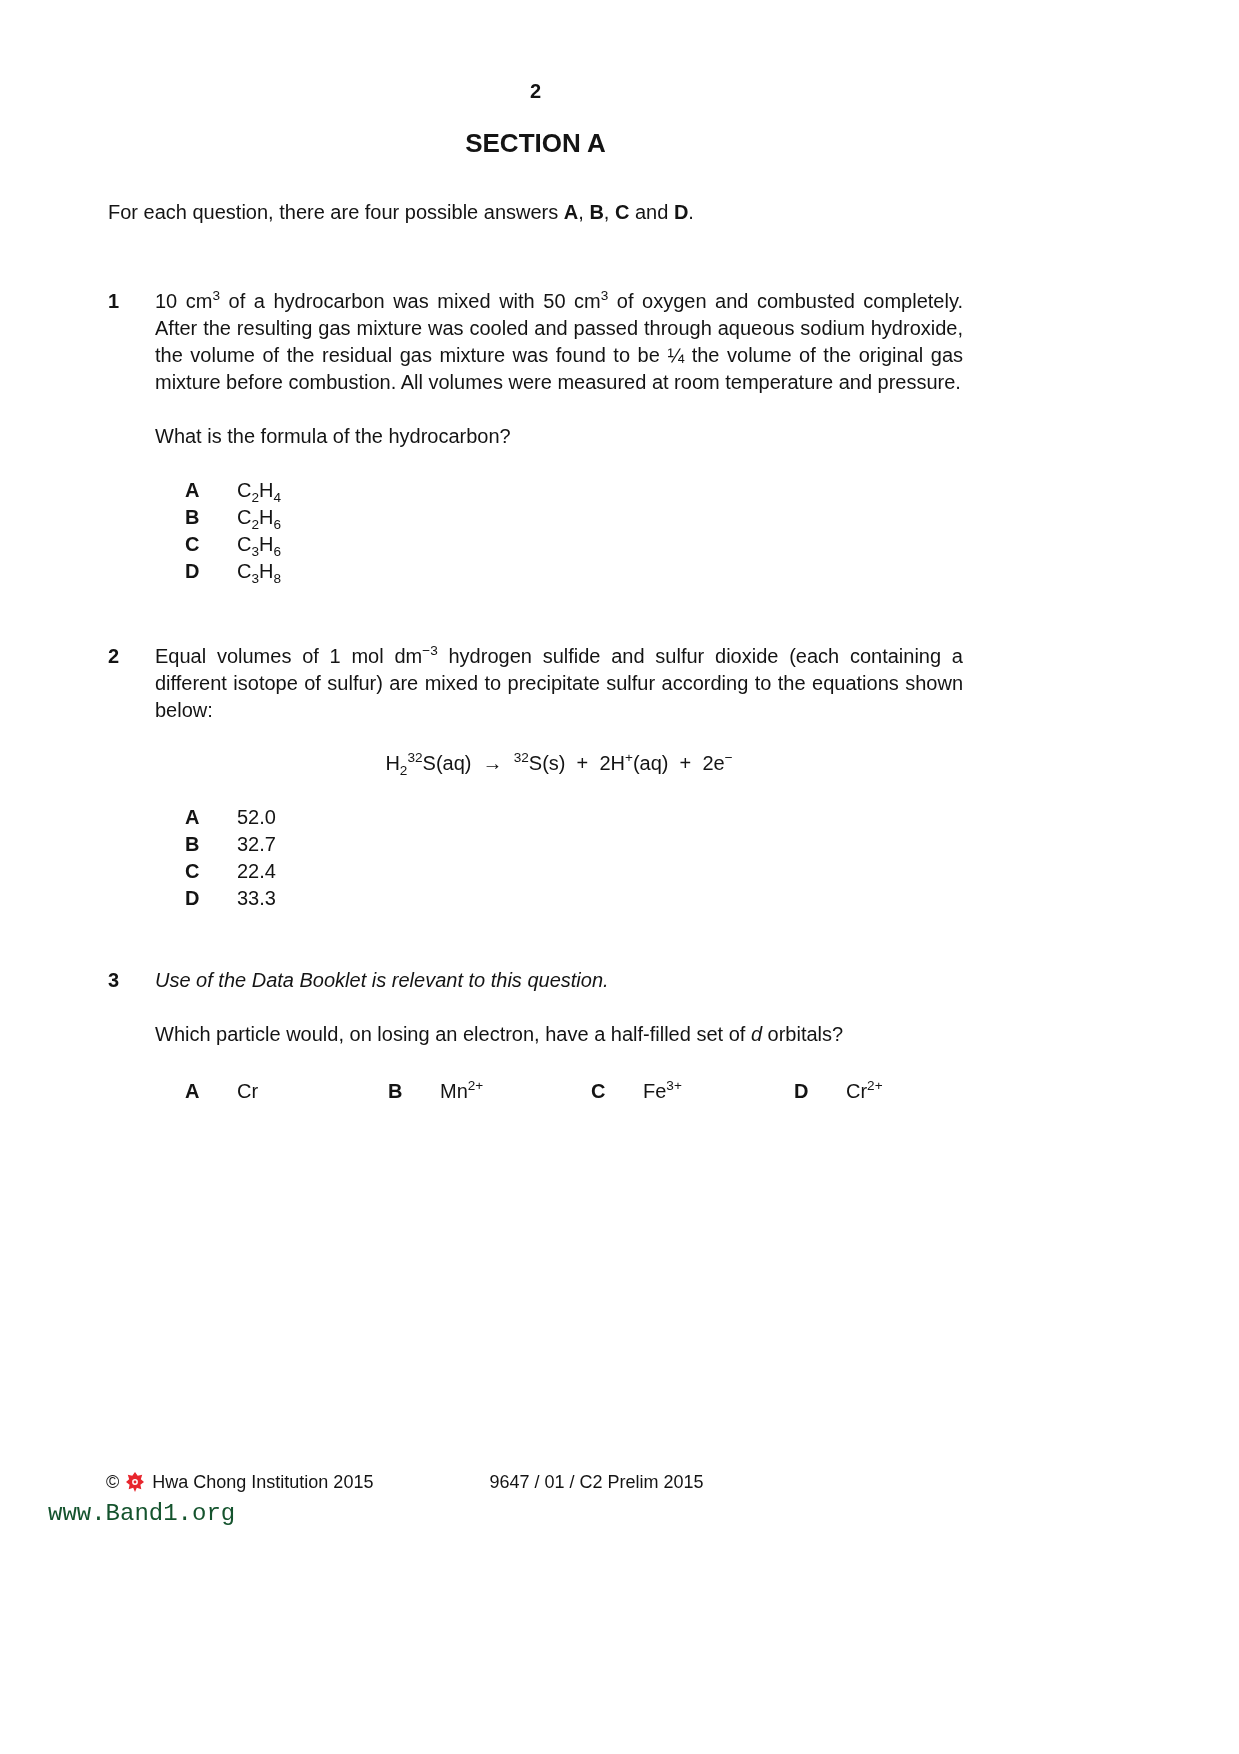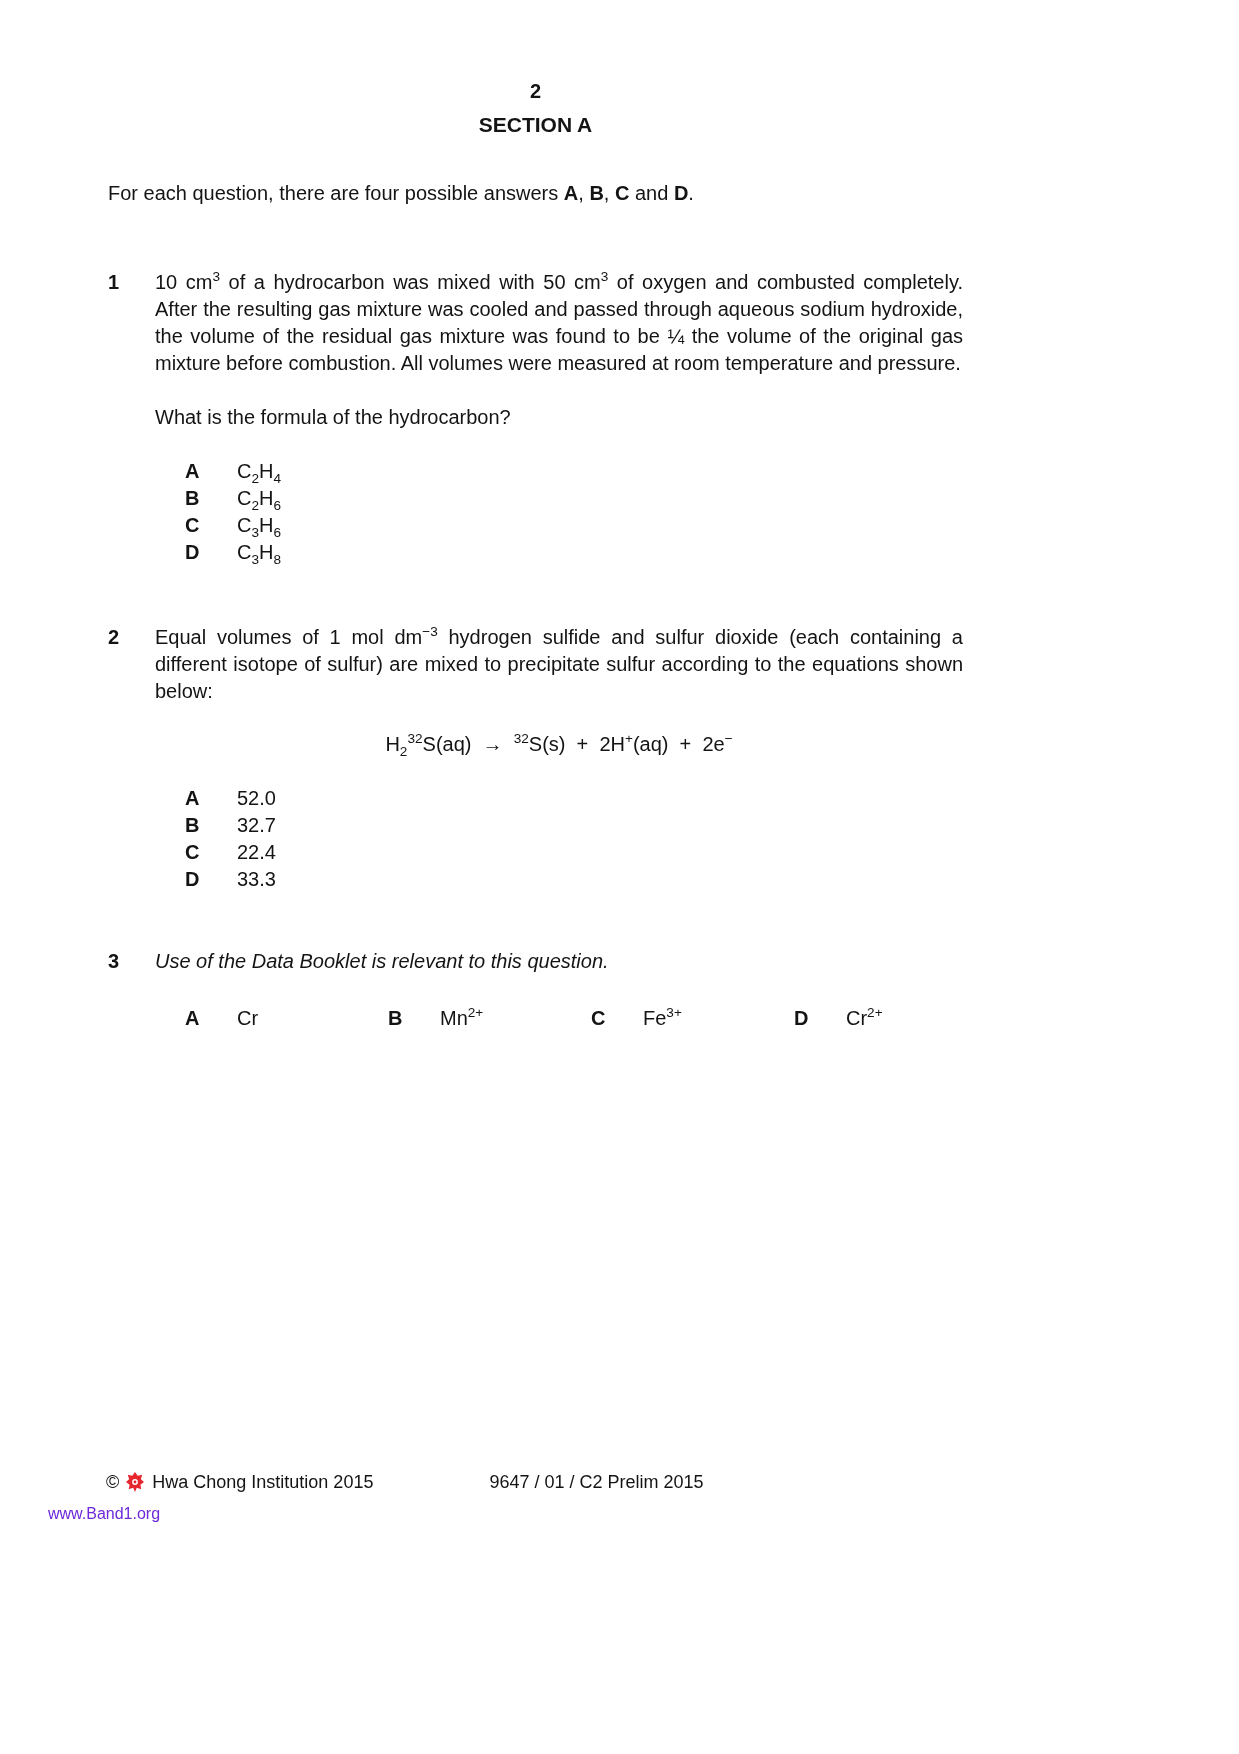--- a/index.html
+++ b/index.html
@@ -20,22 +20,22 @@
   .content {
     padding: 78px 276px 0 108px;
   }
   .page-number {
     text-align: center;
     font-weight: bold;
   }
   .section-title {
     text-align: center;
     font-weight: bold;
-    margin-top: 6px;
-    font-size: 21px;
+    margin-top: 25px;
+    font-size: 26px;
   }
   .instructions { margin-top: 42px; }
   .instructions p { margin: 0; }
 
   .question {
     display: grid;
     grid-template-columns: 47px 1fr;
   }
   .q1 { margin-top: 62px; }
   .q2 { margin-top: 58px; }
@@ -95,23 +95,23 @@
     display: inline-flex;
     align-items: center;
     margin: 0 8px 0 7px;
   }
   .paper-code { margin-left: 116px; }
 
   .watermark {
     position: absolute;
     top: 1500px;
     left: 48px;
-    font-family: Liberation Sans, sans-serif;
-    font-size: 16px;
-    color: #6d28d9;
+    font-family: Liberation Mono, monospace;
+    font-size: 24px;
+    color: #14532d;
   }
 </style>
 </head>
 <body>
 
 <div class="page">
   <div class="content">
 
     <div class="page-number">2</div>
     <div class="section-title">SECTION A</div>
@@ -169,20 +169,21 @@
             <span class="option-value">33.3</span>
           </div>
         </div>
       </div>
     </div>
 
     <div class="question q3">
       <div class="qnum">3</div>
       <div class="qbody">
         <p class="note">Use of the Data Booklet is relevant to this question.</p>
+        <p class="prompt">Which particle would, on losing an electron, have a half-filled set of <i>d</i> orbitals?</p>
         <div class="options-inline">
           <div class="cell">
             <span class="option-letter">A</span>
             <span class="option-value">Cr</span>
           </div>
           <div class="cell">
             <span class="option-letter">B</span>
             <span class="option-value">Mn<sup>2+</sup></span>
           </div>
           <div class="cell">

